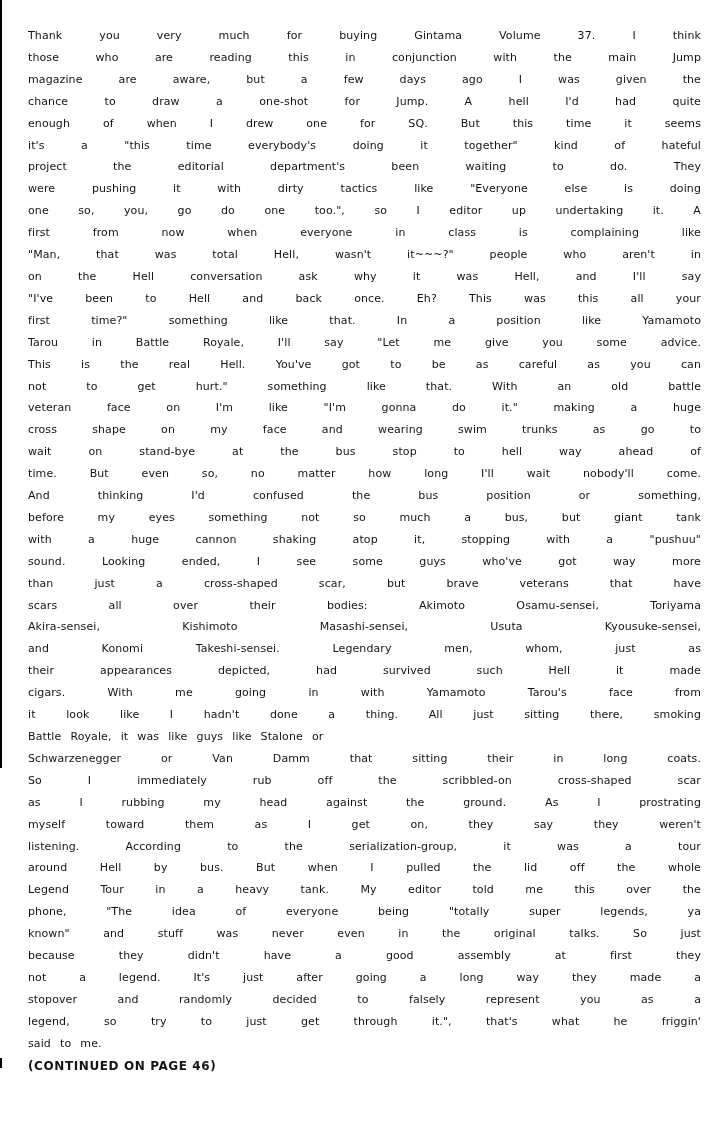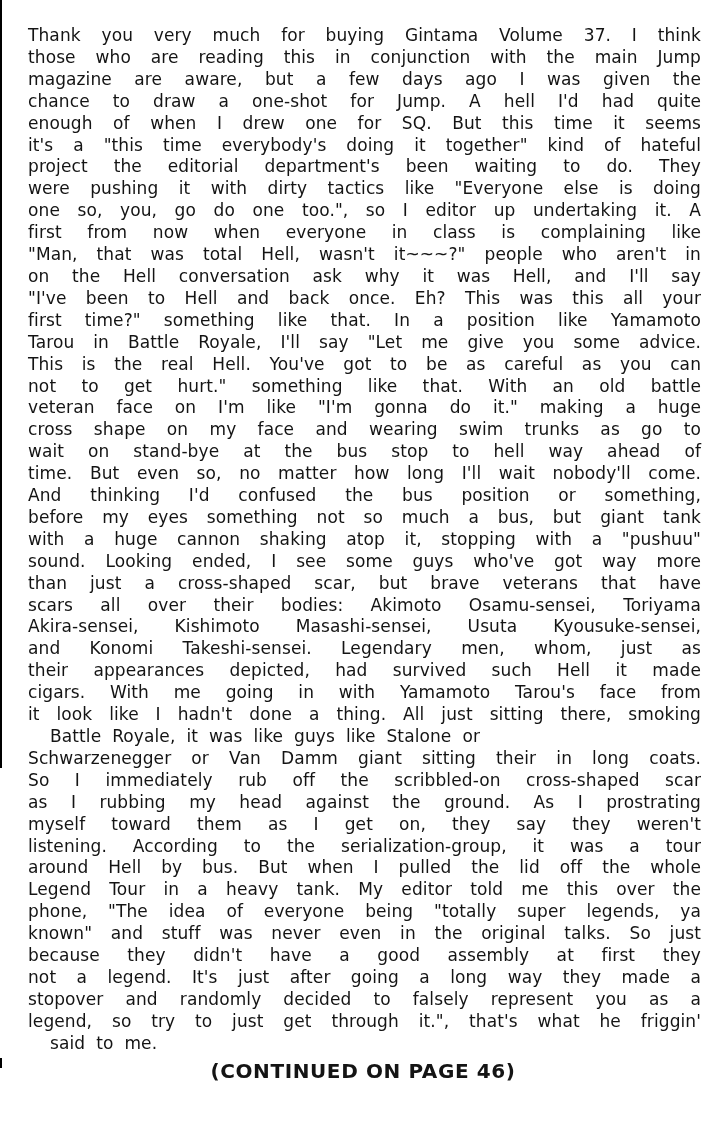--- a/index.html
+++ b/index.html
@@ -25,40 +25,38 @@
     width: 2px; height: 10px;
     background: #000;
   }
   .note-text {
     position: absolute;
     left: 28px;
     right: 27px;
     top: 25px;
   }
   .line {
-    font-size: 17px;
+    font-size: 11px;
     line-height: 21.9px;
     letter-spacing: 0.1px;
     text-align: justify;
     text-align-last: justify;
     white-space: normal;
   }
   .line.ragged {
     text-align: left;
     text-align-last: left;
     word-spacing: 5.5px;
-    margin-left: 22px;
   }
   .continued {
-    margin-top: 5px;
     padding-right: 3px;
-    font-size: 20px;
+    font-size: 12px;
     font-weight: bold;
     letter-spacing: 0.6px;
-    text-align: center;
+    text-align: left;
     line-height: 22px;
   }
 </style>
 </head>
 <body>
 
 <div class="page">
   <div class="scan-edge-left"></div>
   <div class="scan-edge-tick"></div>
   <div class="note-text">
@@ -89,21 +87,21 @@
       <div class="line">with a huge cannon shaking atop it, stopping with a "pushuu"</div>
       <div class="line">sound. Looking ended, I see some guys who've got way more</div>
       <div class="line">than just a cross-shaped scar, but brave veterans that have</div>
       <div class="line">scars all over their bodies: Akimoto Osamu-sensei, Toriyama</div>
       <div class="line">Akira-sensei, Kishimoto Masashi-sensei, Usuta Kyousuke-sensei,</div>
       <div class="line">and Konomi Takeshi-sensei. Legendary men, whom, just as</div>
       <div class="line">their appearances depicted, had survived such Hell it made</div>
       <div class="line">cigars. With me going in with Yamamoto Tarou's face from</div>
       <div class="line">it look like I hadn't done a thing. All just sitting there, smoking</div>
       <div class="line ragged">Battle Royale, it was like guys like Stalone or</div>
-      <div class="line">Schwarzenegger or Van Damm giant sitting their in long coats.</div>
+      <div class="line">Schwarzenegger or Van Damm that sitting their in long coats.</div>
       <div class="line">So I immediately rub off the scribbled-on cross-shaped scar</div>
       <div class="line">as I rubbing my head against the ground. As I prostrating</div>
       <div class="line">myself toward them as I get on, they say they weren't</div>
       <div class="line">listening. According to the serialization-group, it was a tour</div>
       <div class="line">around Hell by bus. But when I pulled the lid off the whole</div>
       <div class="line">Legend Tour in a heavy tank. My editor told me this over the</div>
       <div class="line">phone, "The idea of everyone being "totally super legends, ya</div>
       <div class="line">known" and stuff was never even in the original talks. So just</div>
       <div class="line">because they didn't have a good assembly at first they</div>
       <div class="line">not a legend. It's just after going a long way they made a</div>

